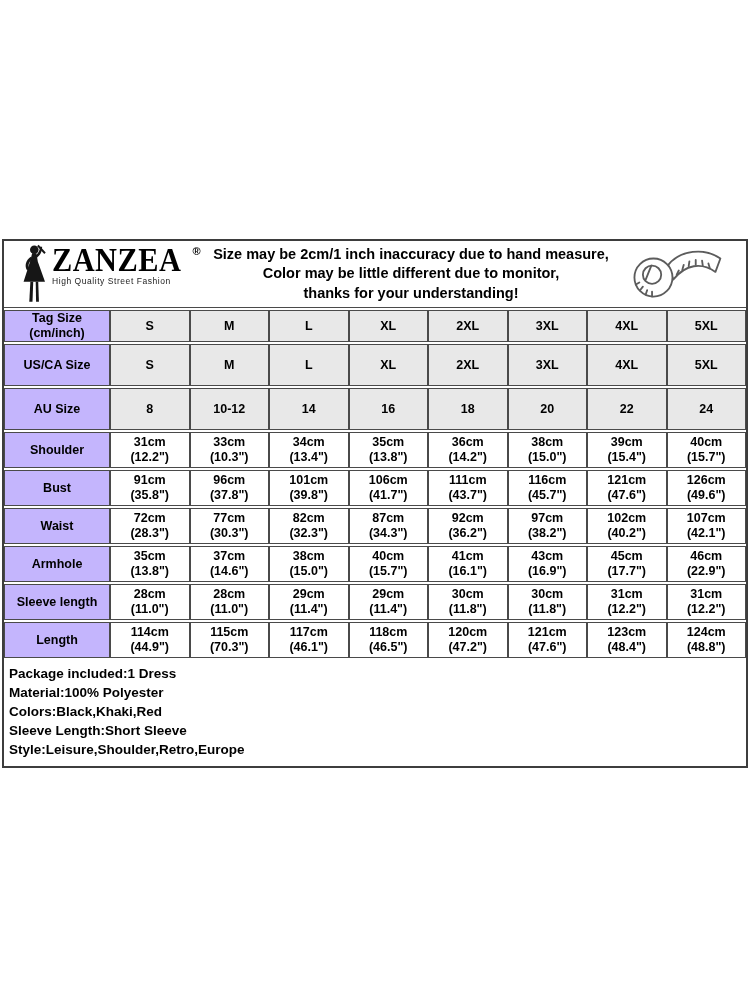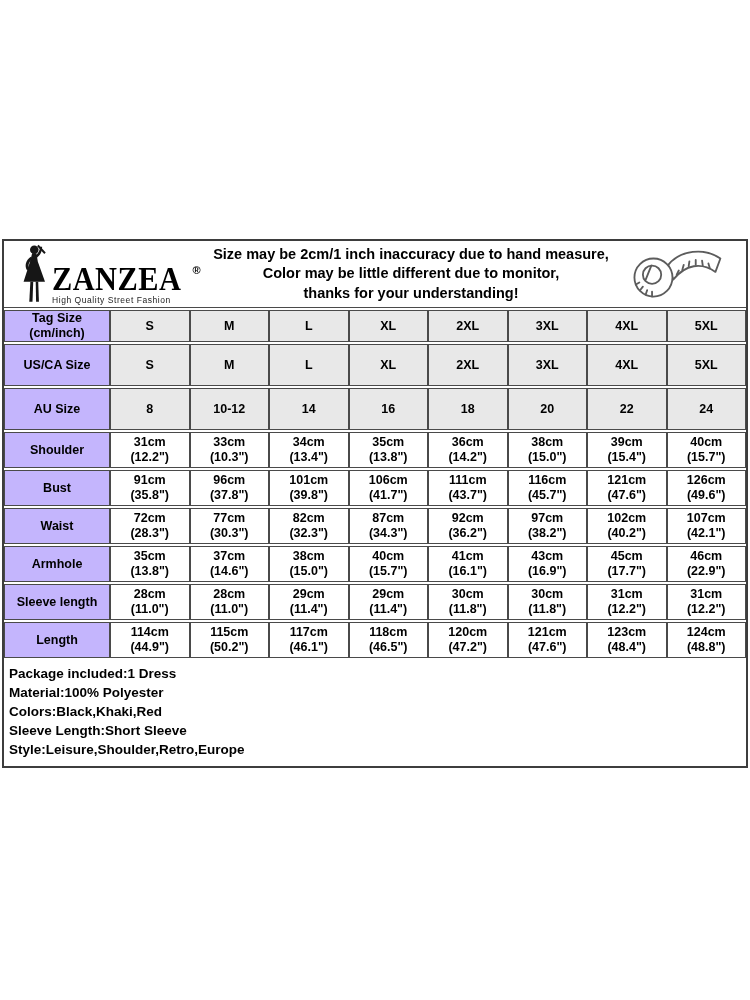--- a/index.html
+++ b/index.html
@@ -18,21 +18,21 @@
     border: 2px solid #3d3d3d;
     background: #ffffff;
   }
   
   .sheet-header {
     display: flex; align-items: center;
     height: 67px;
     padding: 0 8px 0 16px;
     border-bottom: 1px solid #4a4a4a;
   }
-  .brand { display: flex; align-items: flex-end; width: 188px; flex: none; }
+  .brand { display: flex; align-items: flex-start; width: 188px; flex: none; }
   .brand-figure svg { height: 60px; width: 30px; display: block; }
   .brand-textblock { margin-left: 2px; line-height: 1; }
   .brand-nameline { white-space: nowrap; }
   .brand-name {
     font-family: "Liberation Serif", serif;
     font-weight: bold; font-size: 33px; letter-spacing: 0.5px;
     display: inline-block; transform: scaleX(0.92); transform-origin: left;
   }
   .brand-reg { font-size: 11px; vertical-align: 16px; font-weight: bold; }
   .brand-tagline { font-size: 8.5px; letter-spacing: 0.55px; margin-top: 0; color: #222; white-space: nowrap; }
@@ -262,21 +262,21 @@
           <td>31cm
 (12.2")</td>
           <td>31cm
 (12.2")</td>
         </tr>
         <tr class="row-double">
           <th>Length</th>
           <td>114cm
 (44.9")</td>
           <td>115cm
-(50.2")</td>
+(70.3")</td>
           <td>117cm
 (46.1")</td>
           <td>118cm
 (46.5")</td>
           <td>120cm
 (47.2")</td>
           <td>121cm
 (47.6")</td>
           <td>123cm
 (48.4")</td>

